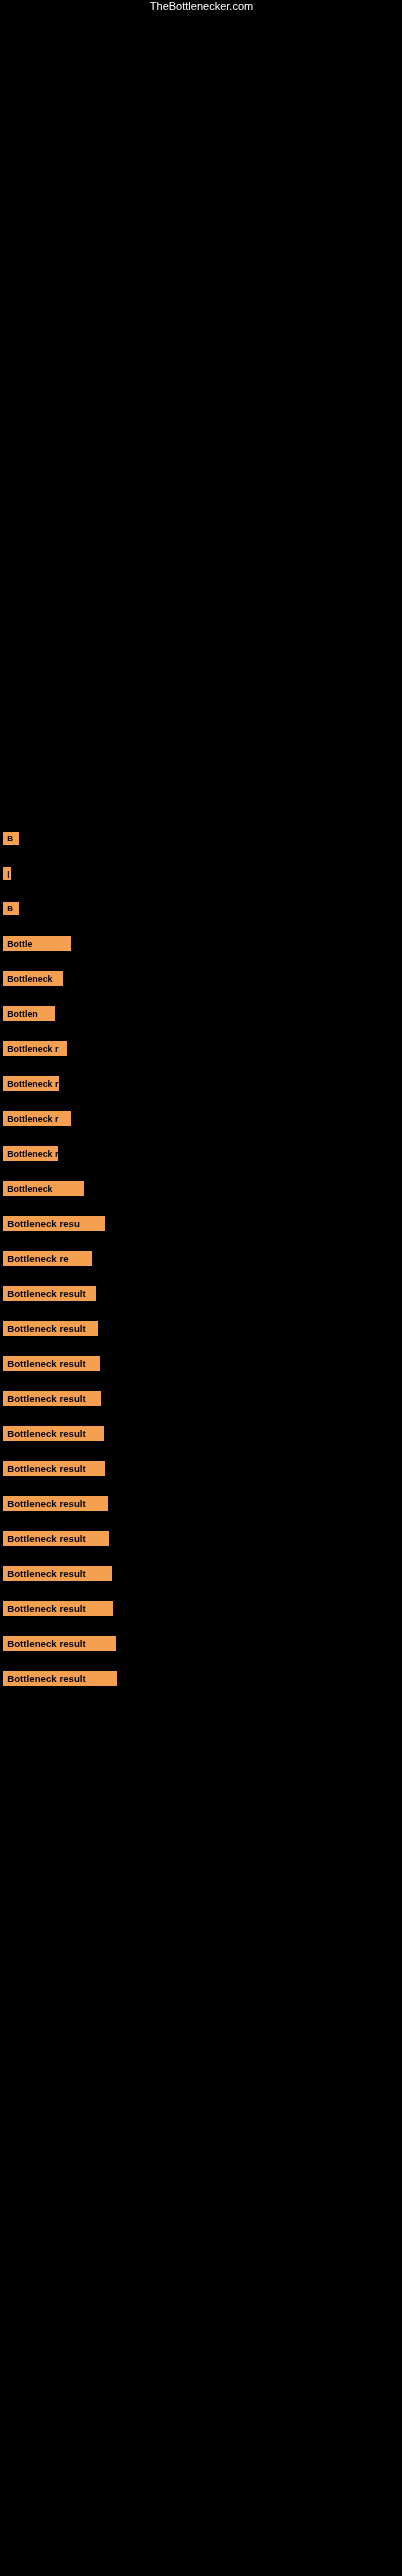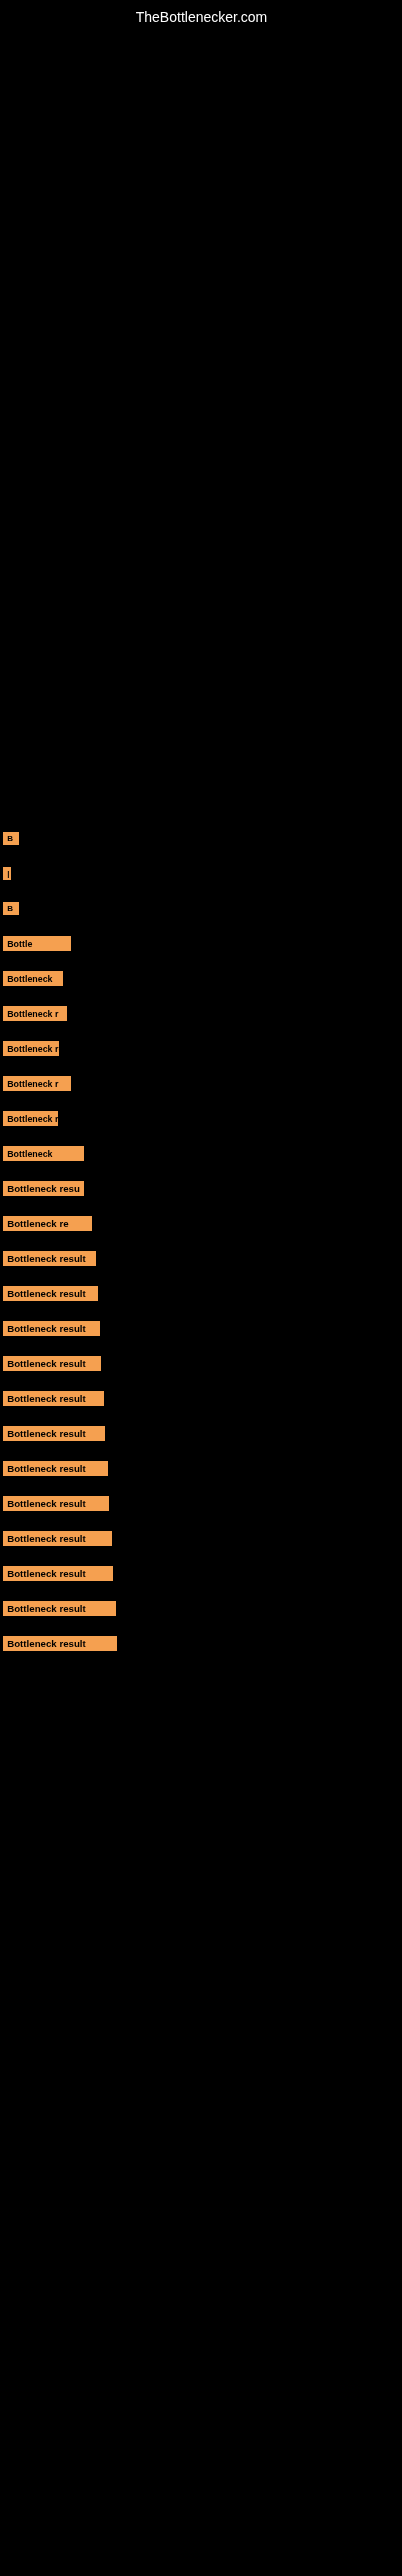--- a/index.html
+++ b/index.html
@@ -11,25 +11,25 @@
     body {
       background-color: #000000;
       width: 403px;
       min-height: 2576px;
       font-family: Arial, sans-serif;
       position: relative;
     }
 
     .site-title {
       position: absolute;
-      top: 9px;
+      top: 0;
       left: 50%;
       transform: translateX(-50%);
       color: #ffffff;
-      font-size: 14px;
+      font-size: 11px;
       white-space: nowrap;
     }
 
     .bottleneck-items-container {
       position: absolute;
       top: 821px;
       left: 0;
       width: 242px;
       display: flex;
       flex-direction: column;
@@ -59,21 +59,21 @@
     .item-1 .bottleneck-label { width: 6.4px; font-size: 8px; }
     .item-2 .bottleneck-label { width: 16px; font-size: 8px; }
     .item-3 .bottleneck-label { width: 68px; font-size: 8.9px; }
     .item-4 .bottleneck-label { width: 60px; font-size: 8.9px; }
     .item-5 .bottleneck-label { width: 52px; font-size: 8.9px; }
     .item-6 .bottleneck-label { width: 64px; font-size: 8.9px; }
     .item-7 .bottleneck-label { width: 56px; font-size: 8.9px; }
     .item-8 .bottleneck-label { width: 68px; font-size: 8.9px; }
     .item-9 .bottleneck-label { width: 55px; font-size: 8.9px; }
     .item-10 .bottleneck-label { width: 81px; font-size: 8.9px; }
-    .item-11 .bottleneck-label { width: 81px; font-size: 9.7px; }
+    .item-11 .bottleneck-label { width: 102px; font-size: 9.7px; }
     .item-12 .bottleneck-label { width: 89px; font-size: 9.7px; }
     .item-13 .bottleneck-label { width: 93px; font-size: 9.7px; }
     .item-14 .bottleneck-label { width: 95px; font-size: 9.7px; }
     .item-15 .bottleneck-label { width: 97px; font-size: 9.7px; }
     .item-16 .bottleneck-label { width: 98px; font-size: 9.7px; }
     .item-17 .bottleneck-label { width: 101px; font-size: 9.7px; }
     .item-18 .bottleneck-label { width: 102px; font-size: 9.7px; }
     .item-19 .bottleneck-label { width: 105px; font-size: 9.7px; }
     .item-20 .bottleneck-label { width: 106px; font-size: 9.7px; }
     .item-21 .bottleneck-label { width: 109px; font-size: 9.7px; }
@@ -94,20 +94,23 @@
       <span class="bottleneck-label">|</span>
     </div>
     <div class="bottleneck-item item-2">
       <span class="bottleneck-label">B</span>
     </div>
     <div class="bottleneck-item item-3">
       <span class="bottleneck-label">Bottle</span>
     </div>
     <div class="bottleneck-item item-4">
       <span class="bottleneck-label">Bottleneck</span>
+    </div>
+    <div class="bottleneck-item item-5">
+      <span class="bottleneck-label">Bottlen</span>
     </div>
     <div class="bottleneck-item item-6">
       <span class="bottleneck-label">Bottleneck r</span>
     </div>
     <div class="bottleneck-item item-7">
       <span class="bottleneck-label">Bottleneck re</span>
     </div>
     <div class="bottleneck-item item-8">
       <span class="bottleneck-label">Bottleneck r</span>
     </div>

